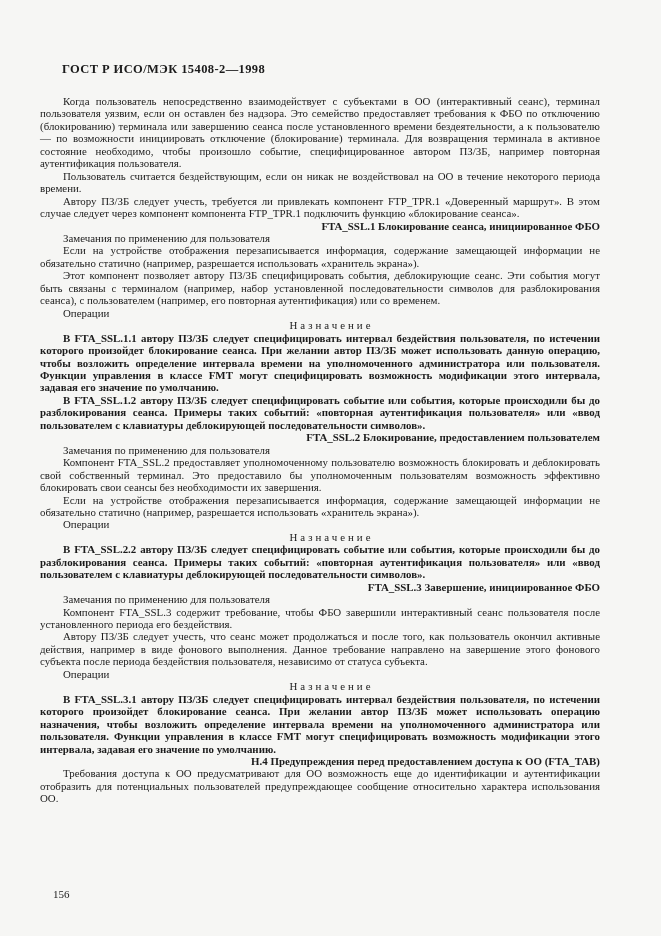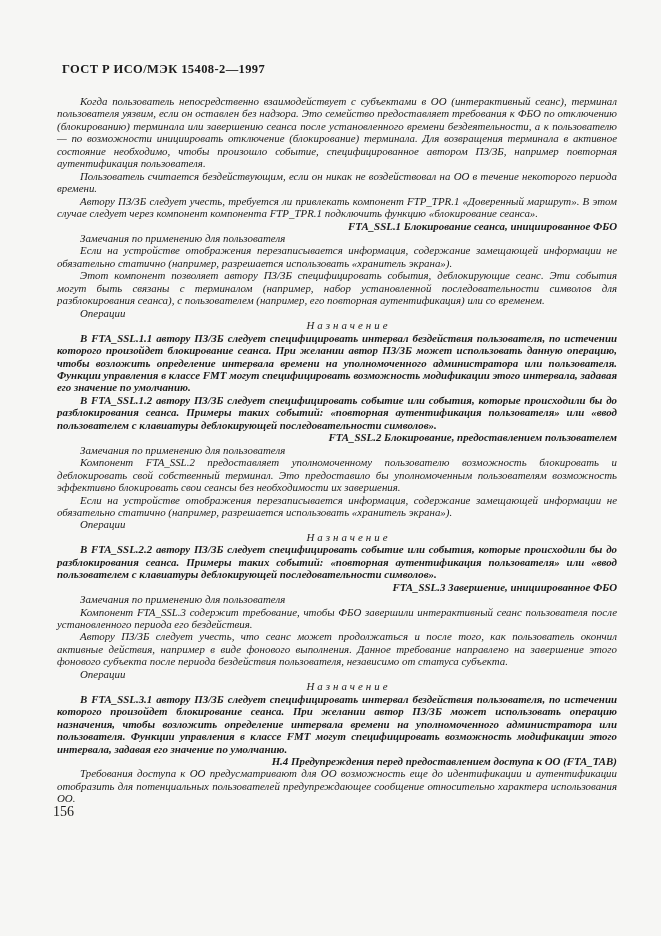--- a/index.html
+++ b/index.html
@@ -24,28 +24,27 @@
     position: absolute;
     left: 62px;
     top: 62px;
     font-weight: 700;
     font-size: 12.5px;
     letter-spacing: 0.4px;
     white-space: nowrap;
   }
   .doc-body {
     position: absolute;
-    left: 57px;
+    left: 40px;
     top: 95px;
     width: 560px;
     font-size: 10.9px;
     line-height: 12.45px;
     text-align: justify;
     hyphens: auto;
-    font-style: italic;
     -webkit-hyphens: auto;
   }
   .para {
     margin: 0;
     text-indent: 23px;
   }
   .para.p-bold {
     font-weight: 700;
   }
   .para.heading {
@@ -55,29 +54,29 @@
   .para.label {
     text-align: left;
   }
   .para.spaced {
     text-align: center;
     letter-spacing: 3px;
   }
   .page-number {
     position: absolute;
     left: 53px;
-    top: 804px;
-    font-size: 14px;
+    top: 888px;
+    font-size: 11px;
   }
 </style>
 </head>
 <body>
 
 <div class="page">
-  <div class="doc-header">ГОСТ Р ИСО/МЭК 15408-2—1997</div>
+  <div class="doc-header">ГОСТ Р ИСО/МЭК 15408-2—1998</div>
 
   <div class="doc-body">
       <p class="para p">Когда пользователь непосредственно взаимодействует с субъектами в ОО (интерактивный сеанс), терминал пользователя уязвим, если он оставлен без надзора. Это семейство предоставляет требования к ФБО по отключению (блокированию) терминала или завершению сеанса после установленного времени бездеятельности, а к пользователю — по возможности инициировать отключение (блокирование) терминала. Для возвращения терминала в активное состояние необходимо, чтобы произошло событие, специфицированное автором ПЗ/ЗБ, например повторная аутентификация пользователя.</p>
       <p class="para p">Пользователь считается бездействующим, если он никак не воздействовал на ОО в течение некоторого периода времени.</p>
       <p class="para p">Автору ПЗ/ЗБ следует учесть, требуется ли привлекать компонент FTP_TPR.1 «Доверенный маршрут». В этом случае следует через компонент компонента FTP_TPR.1 подключить функцию «блокирование сеанса».</p>
       <p class="para heading">FTA_SSL.1 Блокирование сеанса, инициированное ФБО</p>
       <p class="para label">Замечания по применению для пользователя</p>
       <p class="para p">Если на устройстве отображения перезаписывается информация, содержание замещающей информации не обязательно статично (например, разрешается использовать «хранитель экрана»).</p>
       <p class="para p">Этот компонент позволяет автору ПЗ/ЗБ специфицировать события, деблокирующие сеанс. Эти события могут быть связаны с терминалом (например, набор установленной последовательности символов для разблокирования сеанса), с пользователем (например, его повторная аутентификация) или со временем.</p>
       <p class="para label">Операции</p>

